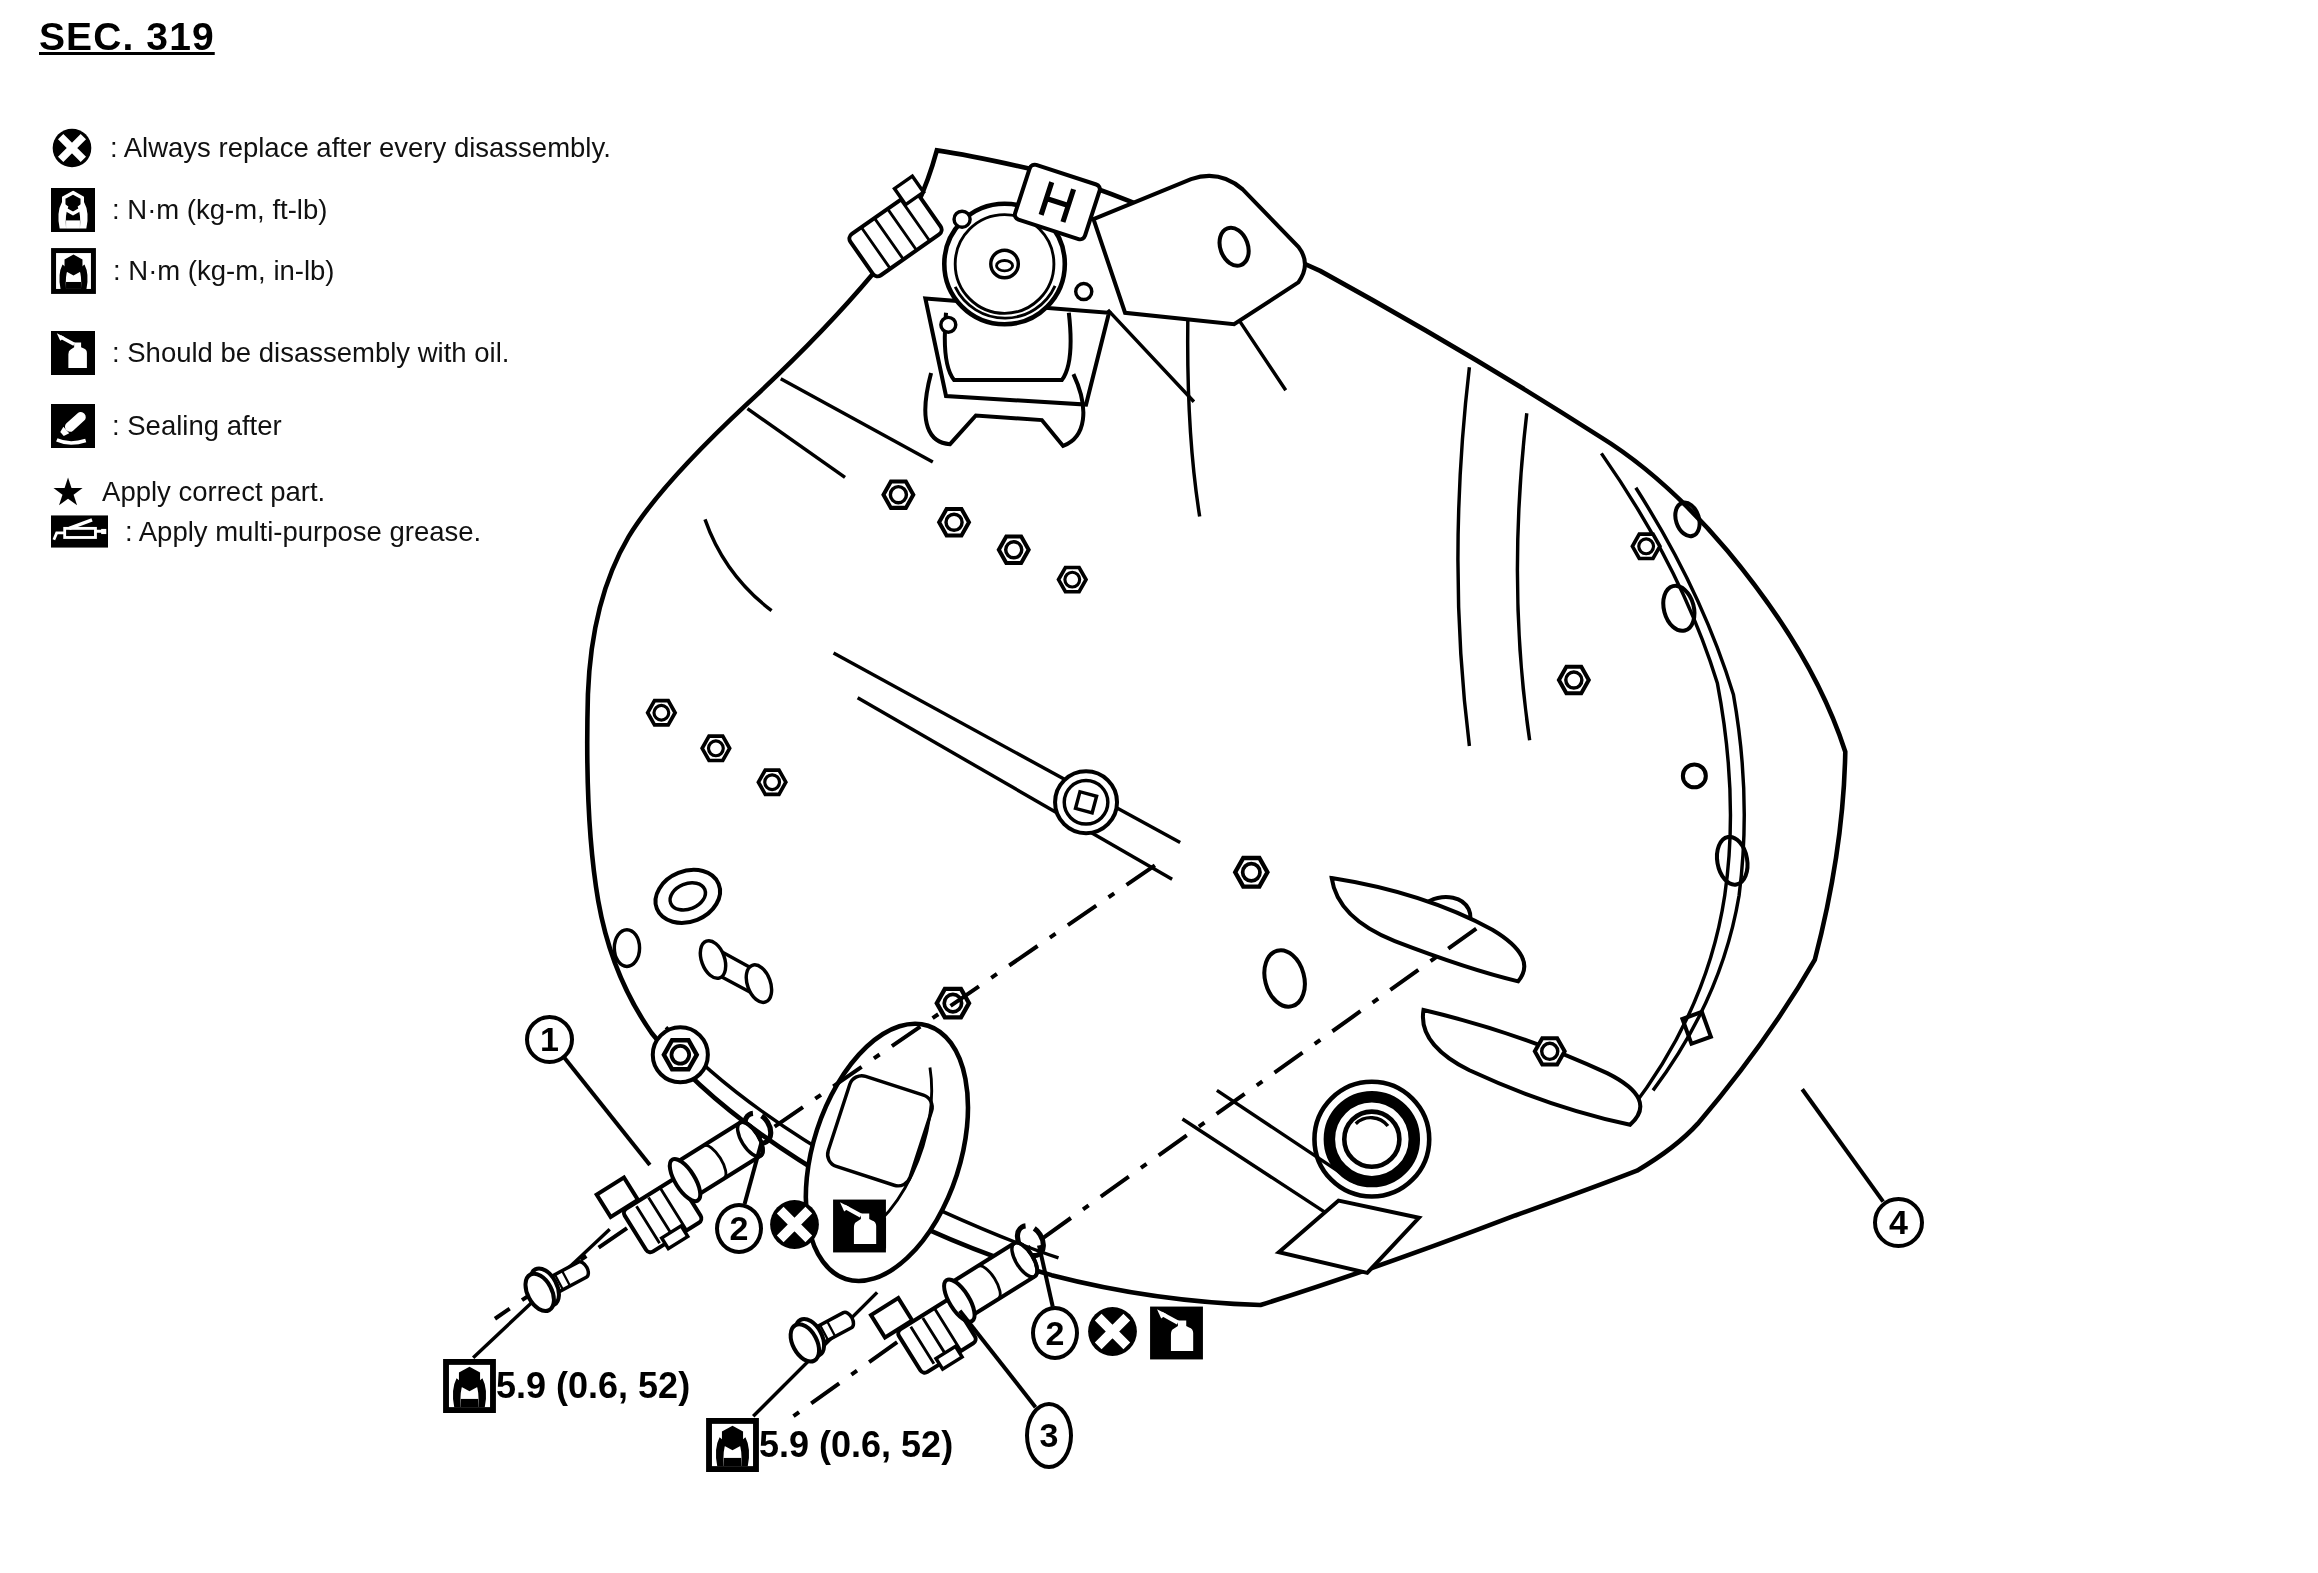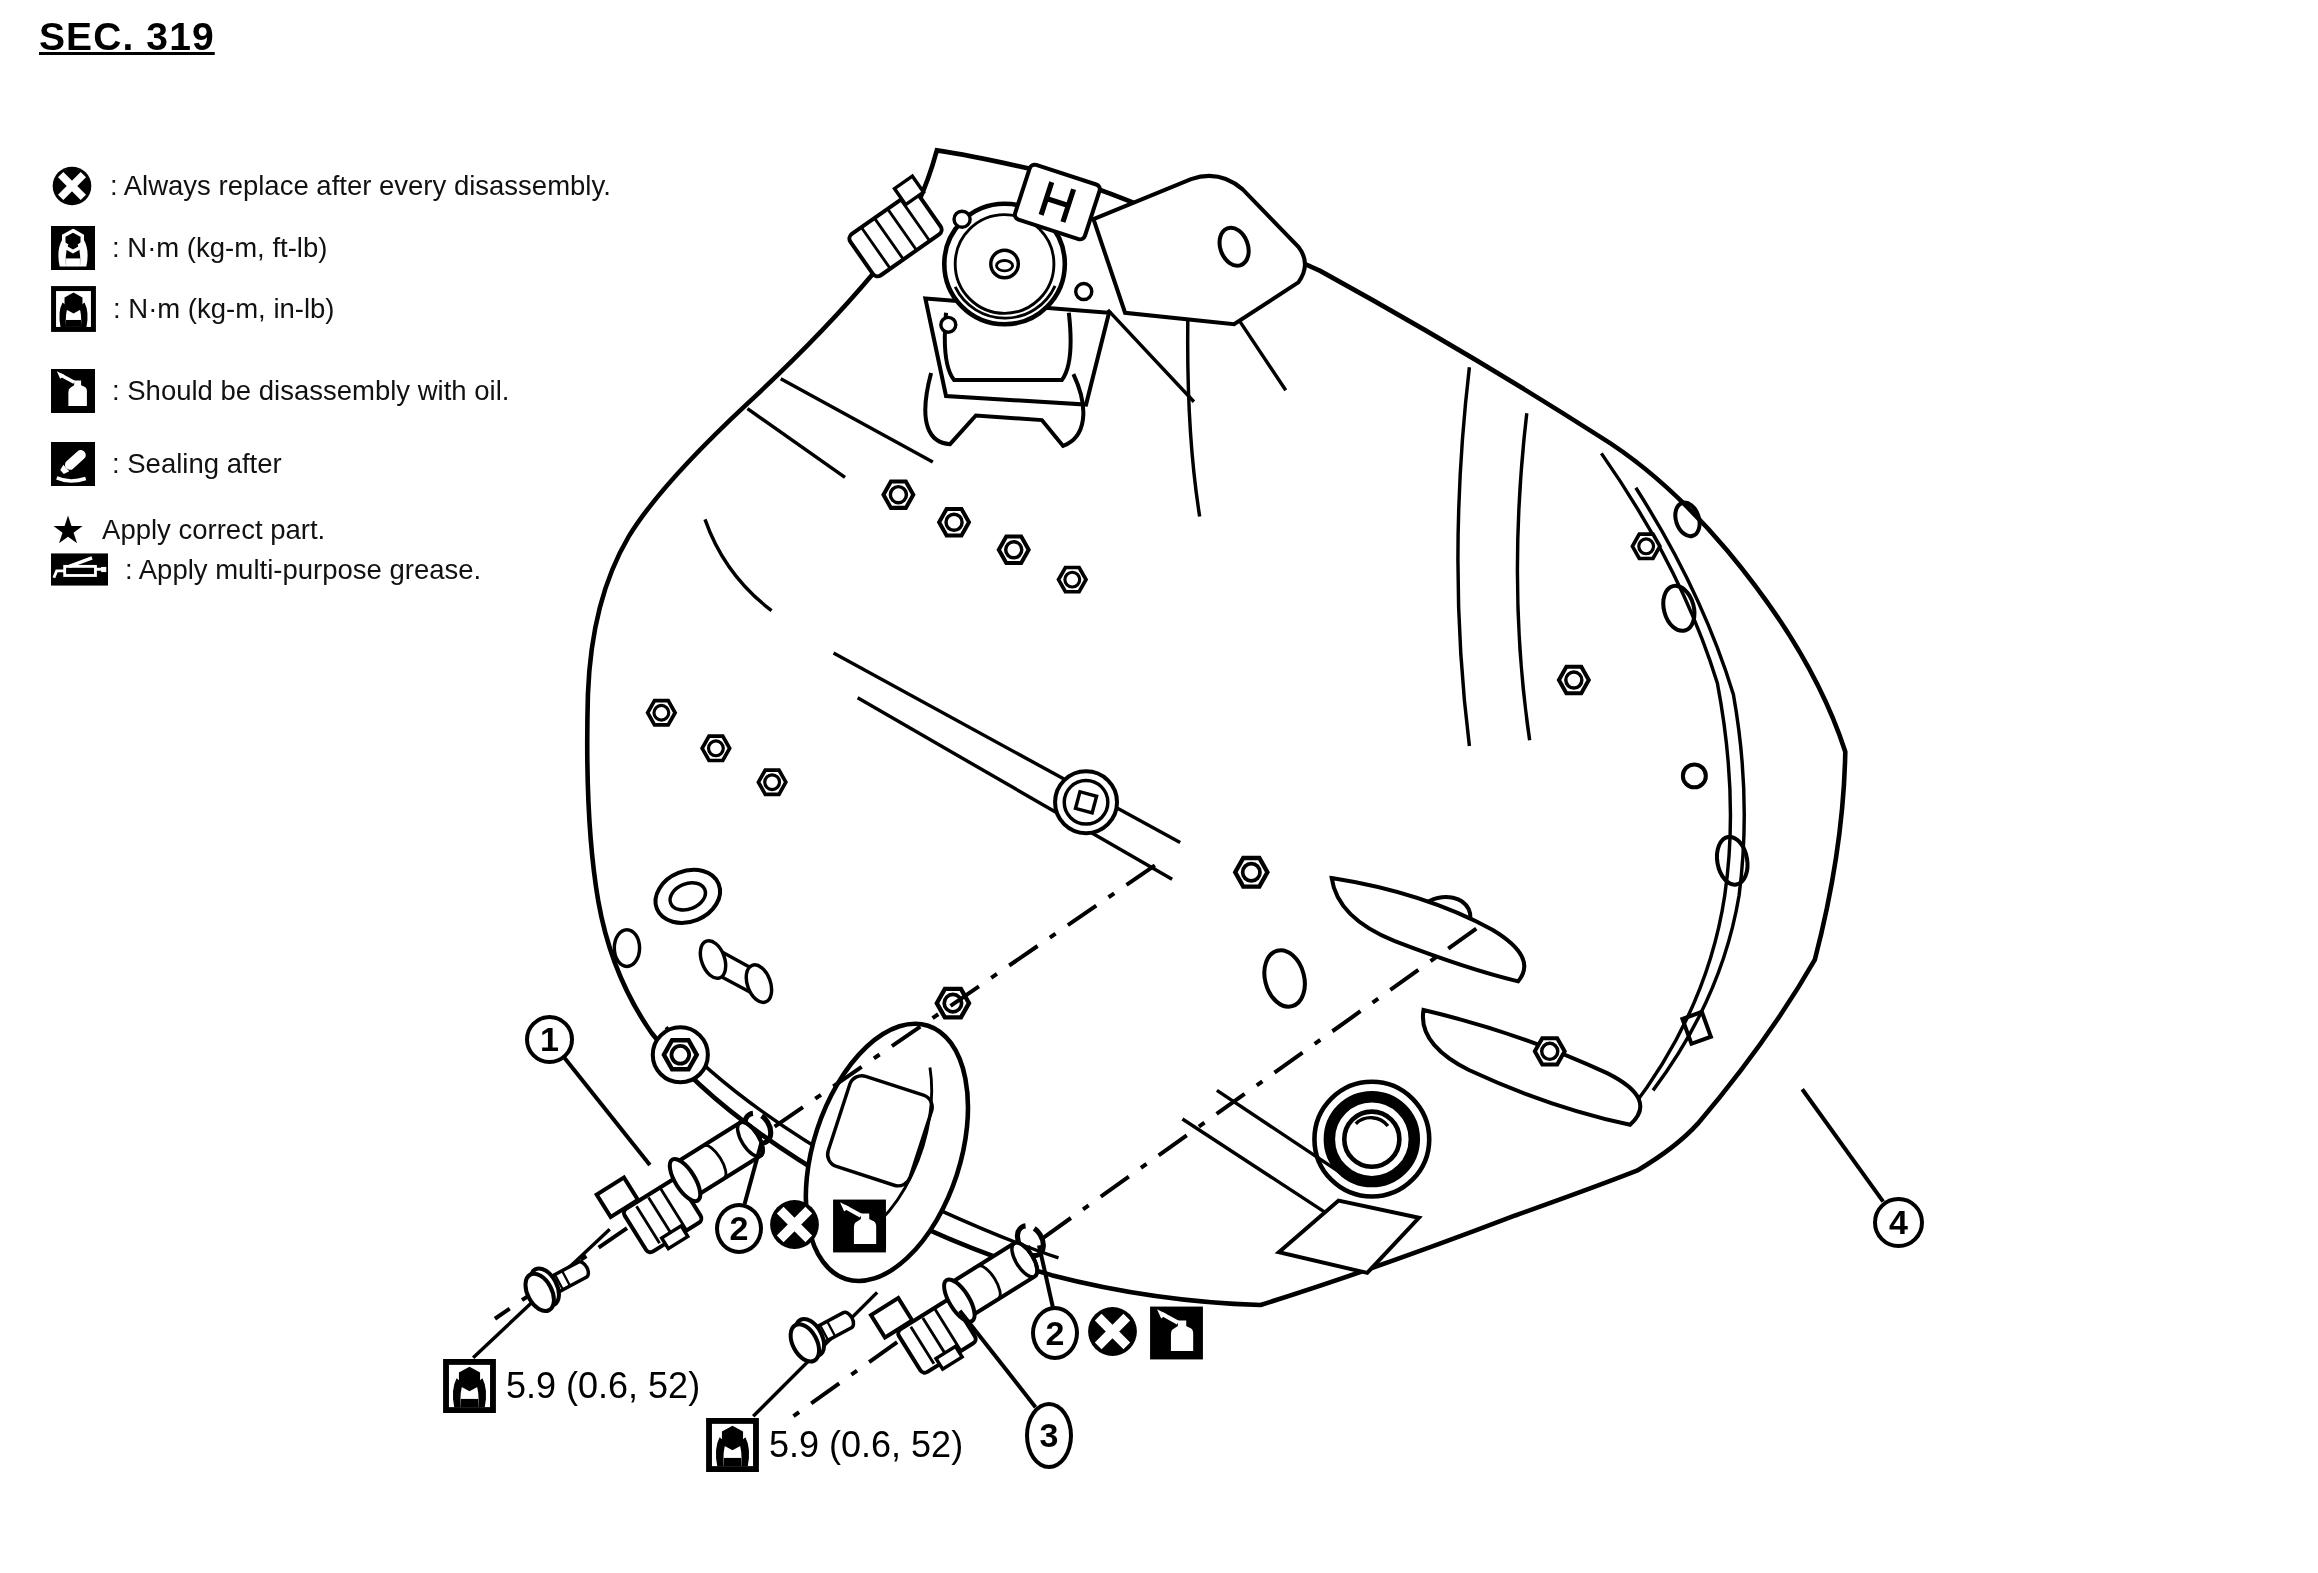--- a/index.html
+++ b/index.html
@@ -4,32 +4,32 @@
 <style>
   html,body{margin:0;padding:0;}
   body{
     width:2319px;height:1573px;position:relative;background:#ffffff;
     font-family:"Liberation Sans", sans-serif;color:#000;overflow:hidden;
   }
   .abs{position:absolute;text-decoration:underline;}
   #page-title{
     left:39px;top:15px;font-size:39px;font-weight:bold;letter-spacing:1.1px;
   }
-  .legend-row{position:absolute;left:51px;display:flex;align-items:center;margin-top:38px;}
+  .legend-row{position:absolute;left:51px;display:flex;align-items:center;}
   .legend-row .licon{flex:0 0 auto;display:flex;align-items:center;justify-content:center;}
   .legend-row .ltext{margin-left:17px;font-size:27.5px;white-space:nowrap;color:#111;}
   .star-glyph{font-size:38px;line-height:38px;color:#000;}
   .callout{
     position:absolute;background:#fff;border:4px solid #000;border-radius:50%;
     display:flex;align-items:center;justify-content:center;
     font-size:34px;font-weight:bold;box-sizing:border-box;
   }
   .symicon{position:absolute;}
   .torque{position:absolute;display:flex;align-items:center;}
-  .torque .ttext{margin-left:10px;font-size:36px;font-weight:normal;white-space:nowrap;}
+  .torque .ttext{margin-left:0;font-size:36px;font-weight:bold;white-space:nowrap;}
   svg{display:block;}
   #artwork{position:absolute;left:0;top:0;}
 </style>
 </head>
 <body>
 
 <svg width="0" height="0" style="position:absolute" aria-hidden="true">
   <defs>
     <symbol id="sym-replace" viewBox="-50 -50 100 100">
       <circle r="46" fill="#000"></circle>

